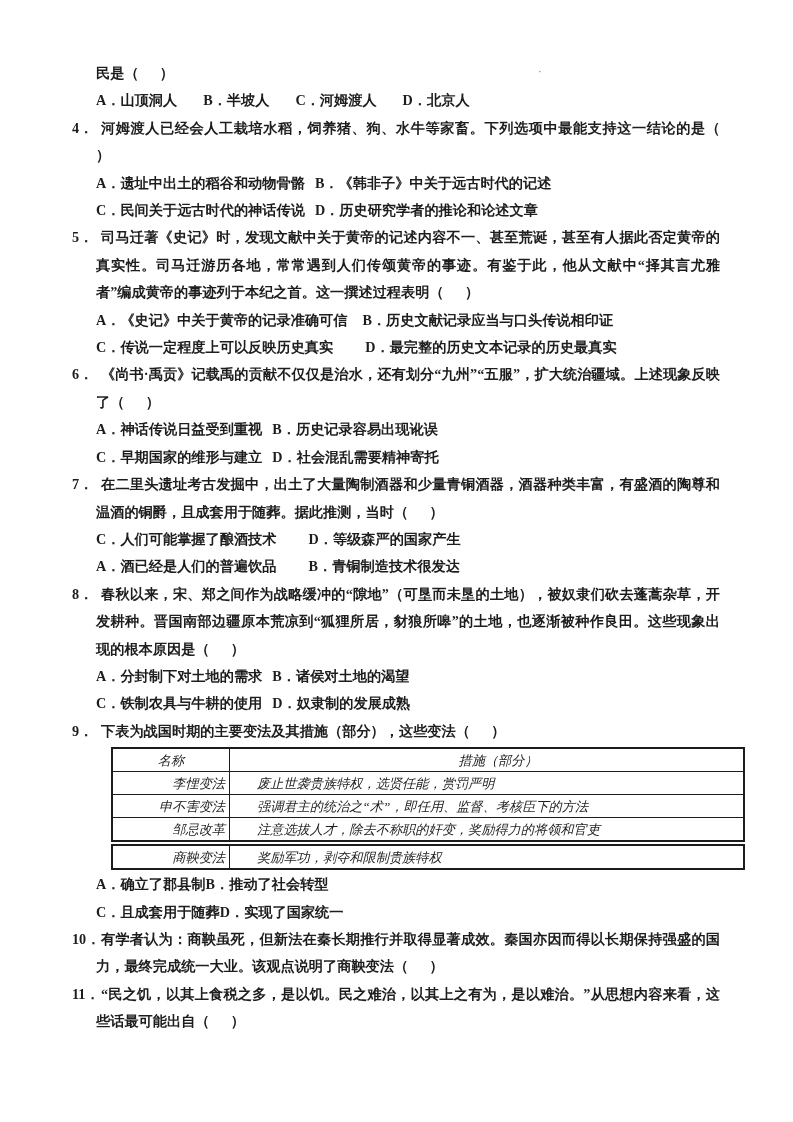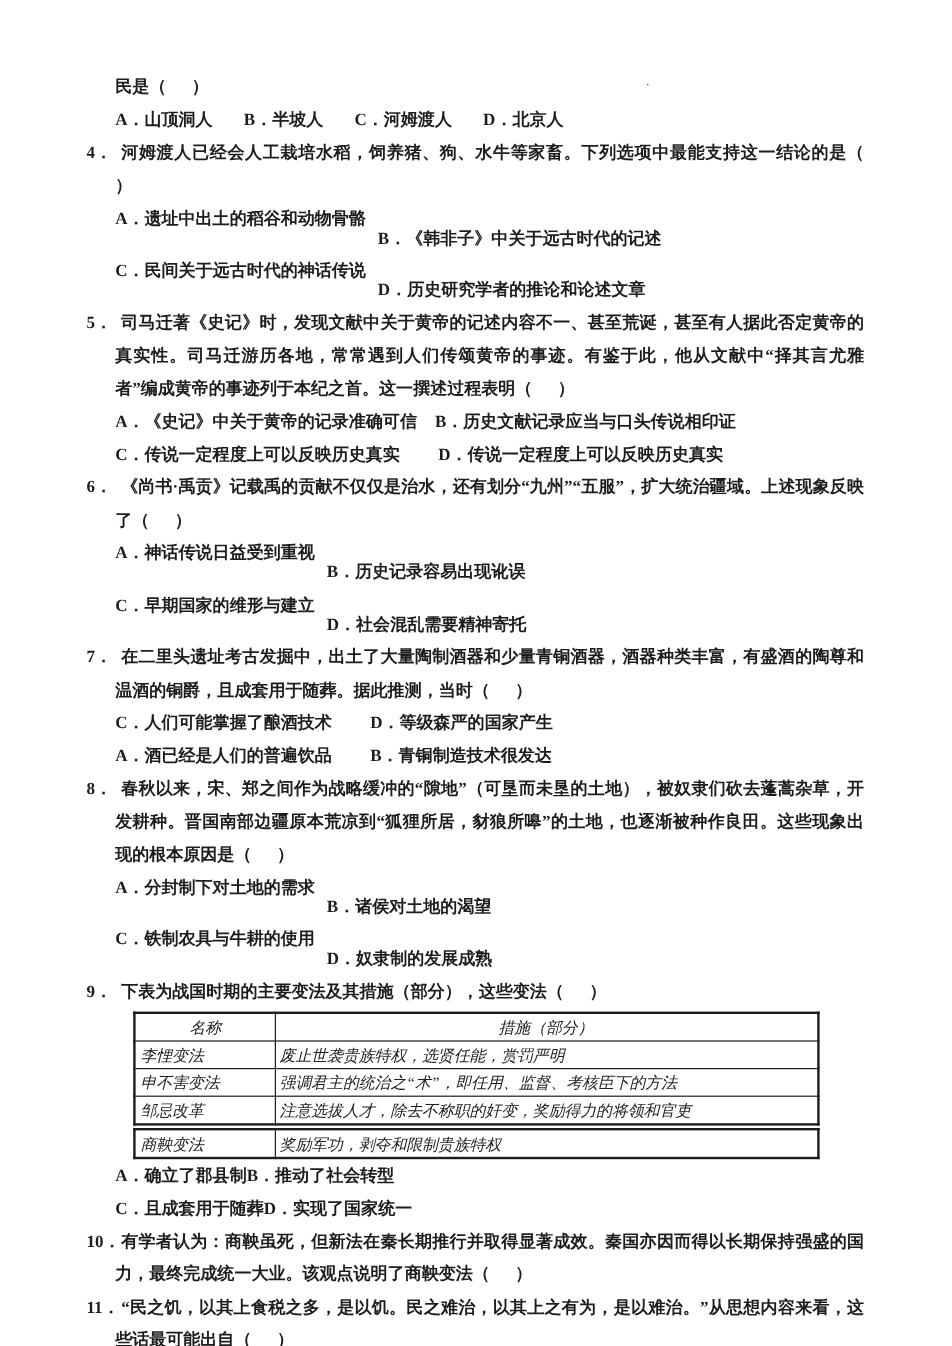--- a/index.html
+++ b/index.html
@@ -9,41 +9,41 @@
     color:#1d1d1d;
   }
   #doc{
     position:absolute;left:96px;top:60px;width:624px;
     font-size:14.2px;line-height:27.4px;font-weight:600;
   }
   .q{position:relative;margin:0;}
   .qnum{position:absolute;left:-24px;top:0;white-space:nowrap;}
   .stem{margin:0;text-align:justify;white-space:pre-wrap;text-indent:5px;}
   .q.cont .stem{text-indent:0;}
-  .optline{display:flex;flex-wrap:nowrap;align-items:flex-start;}
+  .optline{display:flex;flex-wrap:nowrap;align-items:flex-end;}
   .opt{white-space:pre;}
-  .g10 > .opt + .opt{margin-left:10px;margin-top:16px;}
+  .g10 > .opt + .opt{margin-left:10px;}
   .g15 > .opt + .opt{margin-left:15px;}
   .g26 > .opt + .opt{margin-left:26px;}
   .g32 > .opt + .opt{margin-left:32px;}
   .g62 > .opt + .opt{}
   
-  .tblwrap{margin:2px 0 1px 15px;width:572px;}
+  .tblwrap{margin:2px 0 1px 15px;width:634px;}
   .xtable{
     border-collapse:collapse;width:100%;table-layout:fixed;
     font-style:italic;font-weight:400;font-size:13.2px;
   }
   .xtable.part2{margin-top:2px;}
   .xtable td{
     border:1.5px solid #1c1c1c;height:20px;line-height:19px;
     padding:1px 4px;overflow:hidden;
   }
   .xtable{border:2px solid #1c1c1c;}
-  .xtable .c1{width:108px;text-align:left;}
-  .xtable .c2{text-align:left;padding-left:3px;}
+  .xtable .c1{width:108px;text-align:right;}
+  .xtable .c2{text-align:left;padding-left:27px;}
   .xtable .hd{text-align:center;}
   .stray{
     position:absolute;left:538px;top:66px;font-size:11px;color:#6a6a6a;
     line-height:11px;font-weight:400;
   }
 </style>
 </head>
 <body>
 
 <span class="stray">·</span>
@@ -75,21 +75,21 @@
 
   <section class="q">
     <span class="qnum">5．</span>
     <p class="stem">司马迁著《史记》时，发现文献中关于黄帝的记述内容不一、甚至荒诞，甚至有人据此否定黄帝的真实性。司马迁游历各地，常常遇到人们传颂黄帝的事迹。有鉴于此，他从文献中“择其言尤雅者”编成黄帝的事迹列于本纪之首。这一撰述过程表明（      ）</p>
     <div class="optline g15">
       <span class="opt">A．《史记》中关于黄帝的记录准确可信</span>
       <span class="opt">B．历史文献记录应当与口头传说相印证</span>
     </div>
     <div class="optline g32">
       <span class="opt">C．传说一定程度上可以反映历史真实</span>
-      <span class="opt">D．传说一定程度上可以反映历史真实</span>
+      <span class="opt">D．最完整的历史文本记录的历史最真实</span>
     </div>
   </section>
 
   <section class="q">
     <span class="qnum">6．</span>
     <p class="stem">《尚书·禹贡》记载禹的贡献不仅仅是治水，还有划分“九州”“五服”，扩大统治疆域。上述现象反映了（      ）</p>
     <div class="optline g10">
       <span class="opt">A．神话传说日益受到重视</span>
       <span class="opt">B．历史记录容易出现讹误</span>
     </div>

